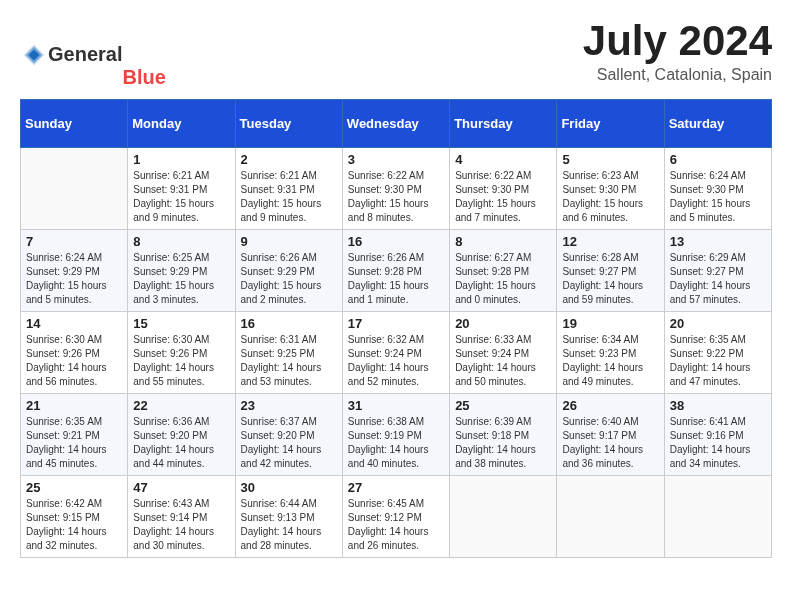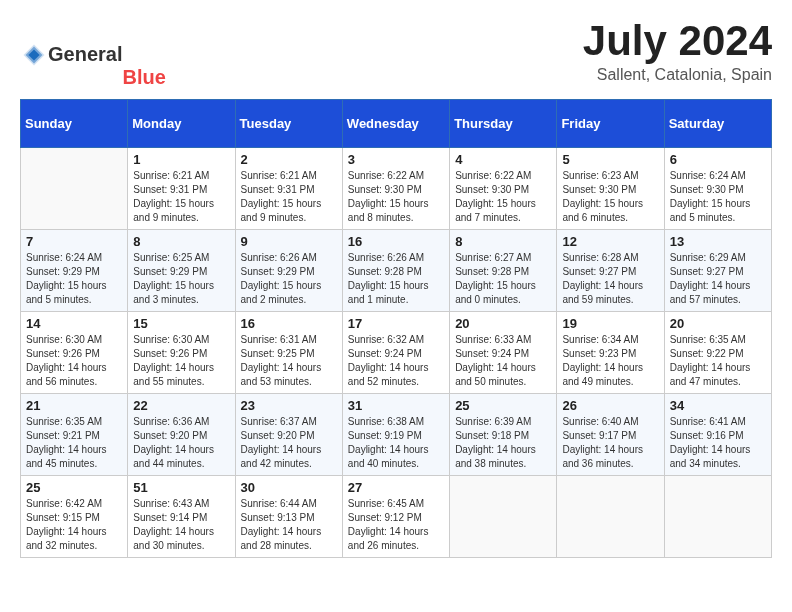--- a/index.html
+++ b/index.html
@@ -223,31 +223,31 @@
         </td>
         <td>
           <span class="day-number">25</span>
           <div class="day-info">Sunrise: 6:39 AM<br>Sunset: 9:18 PM<br>Daylight: 14 hours and 38 minutes.</div>
         </td>
         <td>
           <span class="day-number">26</span>
           <div class="day-info">Sunrise: 6:40 AM<br>Sunset: 9:17 PM<br>Daylight: 14 hours and 36 minutes.</div>
         </td>
         <td>
-          <span class="day-number">34</span>
+          <span class="day-number">38</span>
           <div class="day-info">Sunrise: 6:41 AM<br>Sunset: 9:16 PM<br>Daylight: 14 hours and 34 minutes.</div>
         </td>
       </tr>
       <tr>
         <td>
           <span class="day-number">25</span>
           <div class="day-info">Sunrise: 6:42 AM<br>Sunset: 9:15 PM<br>Daylight: 14 hours and 32 minutes.</div>
         </td>
         <td>
-          <span class="day-number">51</span>
+          <span class="day-number">47</span>
           <div class="day-info">Sunrise: 6:43 AM<br>Sunset: 9:14 PM<br>Daylight: 14 hours and 30 minutes.</div>
         </td>
         <td>
           <span class="day-number">30</span>
           <div class="day-info">Sunrise: 6:44 AM<br>Sunset: 9:13 PM<br>Daylight: 14 hours and 28 minutes.</div>
         </td>
         <td>
           <span class="day-number">27</span>
           <div class="day-info">Sunrise: 6:45 AM<br>Sunset: 9:12 PM<br>Daylight: 14 hours and 26 minutes.</div>
         </td>

